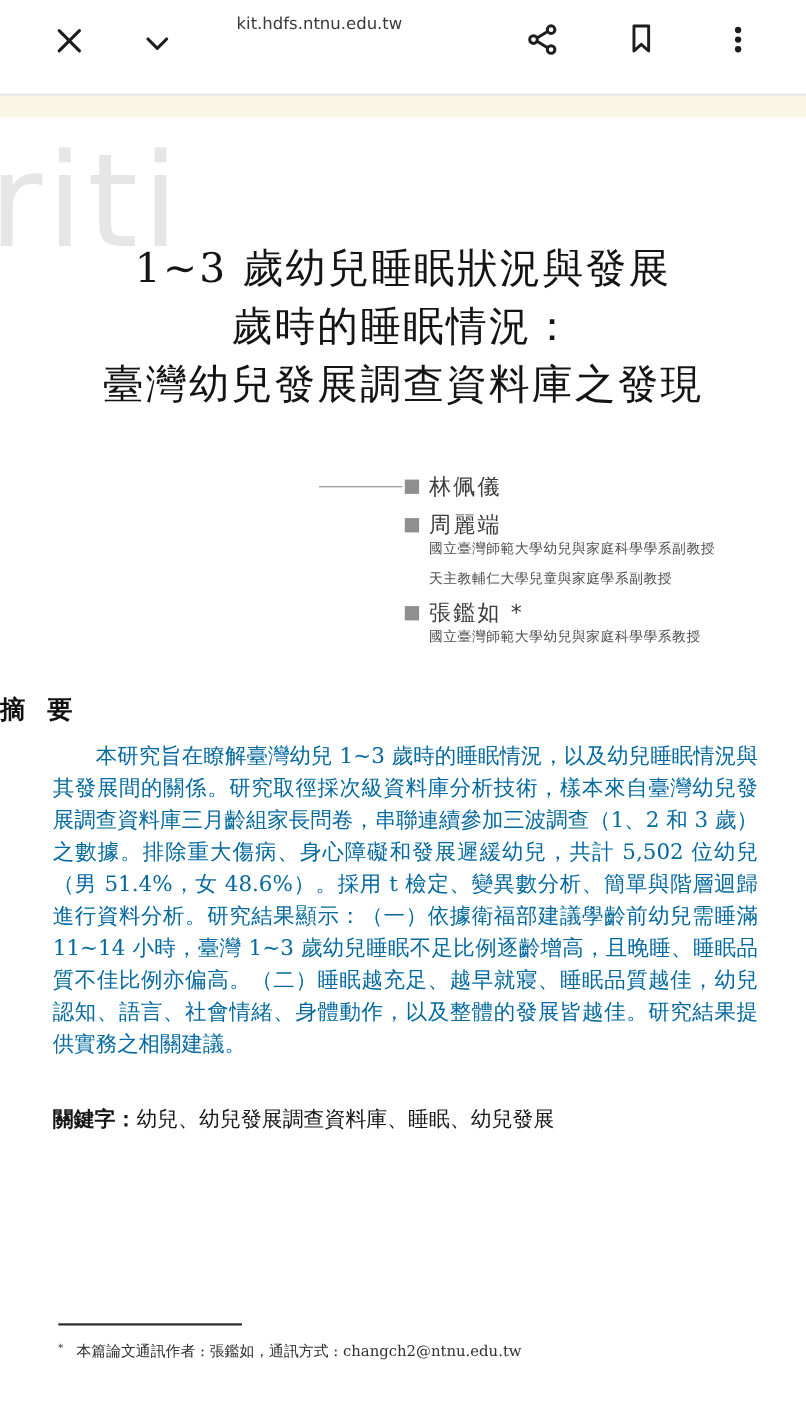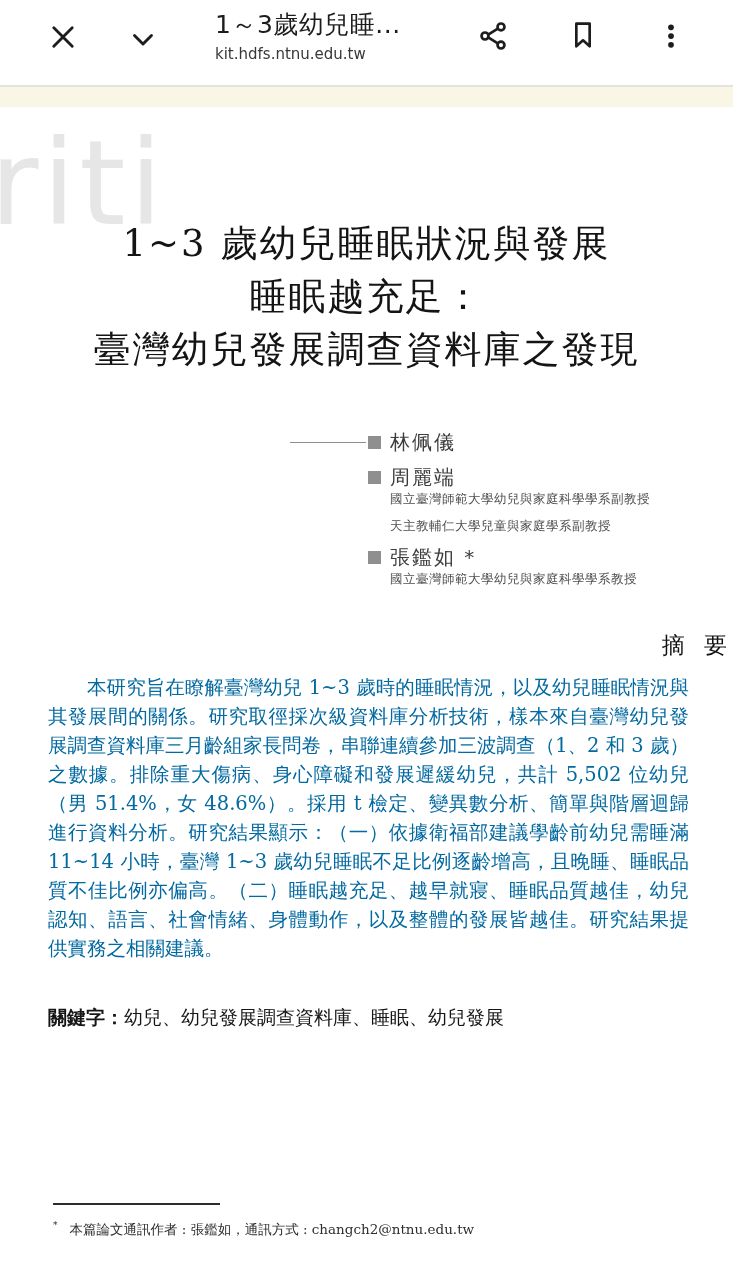--- a/index.html
+++ b/index.html
@@ -37,21 +37,21 @@
   .authors { position:relative; margin:54px 0 0 368px; }
   .author-leader { position:absolute; left:-78px; top:12px; width:76px; height:1px;
                    background:#8d8d8d; }
   .author { margin-bottom:10px; font-family:"DejaVu Sans", sans-serif; }
   .author-name-row { display:flex; align-items:center; height:25px; }
   .author-bullet { width:13px; height:13px; background:#8f8f8f; margin-right:9px; flex:none; }
   .author-name { font-size:20px; color:#3d3d3d; letter-spacing:2px; white-space:nowrap; }
   .author-affil { margin:1px 0 0 22px; font-size:12.5px; color:#4e4e4e;
                   letter-spacing:0.5px; white-space:nowrap; }
 
-  .abstract-heading { margin-top:42px; text-align:right; font-size:23px; font-weight:normal;
+  .abstract-heading { margin-top:42px; text-align:left; font-size:23px; font-weight:bold;
                       letter-spacing:6px; color:#111; }
   .abstract-text { margin:12px 44px 0 48px; font-size:19.5px; line-height:29px;
                    text-align:justify; text-indent:2em; color:#0369a1; }
 
   .keywords { margin:42px 44px 0 48px; font-size:19px; color:#161616; }
   .keywords-label { font-weight:bold; }
 
   .footnote { position:absolute; left:53px; top:1096px; width:620px;
               font-family:"DejaVu Serif", serif; }
   .footnote-line { width:167px; border-top:2px solid #2b2b2b; }
@@ -73,21 +73,20 @@
 
   <button class="icon-btn btn-chevron">
     <span>
       <svg width="34" height="34" viewBox="0 0 24 24" fill="none" stroke="#1d1d1d" stroke-width="2" stroke-linecap="round" stroke-linejoin="round">
         <path d="M6 9.5 L12 15.5 L18 9.5"></path>
       </svg>
     </span>
   </button>
 
   <div class="title-wrap">
-    <div class="doc-title">1～3歲幼兒睡...</div>
     <div class="doc-url">kit.hdfs.ntnu.edu.tw</div>
   </div>
 
   <button class="icon-btn btn-share">
     <span>
       <svg width="32" height="32" viewBox="0 0 24 24" fill="none" stroke="#1d1d1d" stroke-width="2">
         <circle cx="18" cy="5.2" r="2.6"></circle>
         <circle cx="6" cy="12" r="2.6"></circle>
         <circle cx="18" cy="18.8" r="2.6"></circle>
         <path d="M8.4 10.9 L15.6 6.4 M8.4 13.1 L15.6 17.6"></path>
@@ -116,21 +115,21 @@
 
 <div class="hairline"></div>
 <div class="cream-strip"></div>
 
 <div class="page">
 
   <div class="watermark">riti</div>
 
   <div class="paper-title">
     <div>1~3 歲幼兒睡眠狀況與發展</div>
-    <div>睡眠越充足：</div>
+    <div>歲時的睡眠情況：</div>
     <div>臺灣幼兒發展調查資料庫之發現</div>
   </div>
 
   <div class="authors">
     <div class="author-leader"></div>
 
 
     <div class="author">
       <div class="author-name-row">
         <span class="author-bullet"></span>

